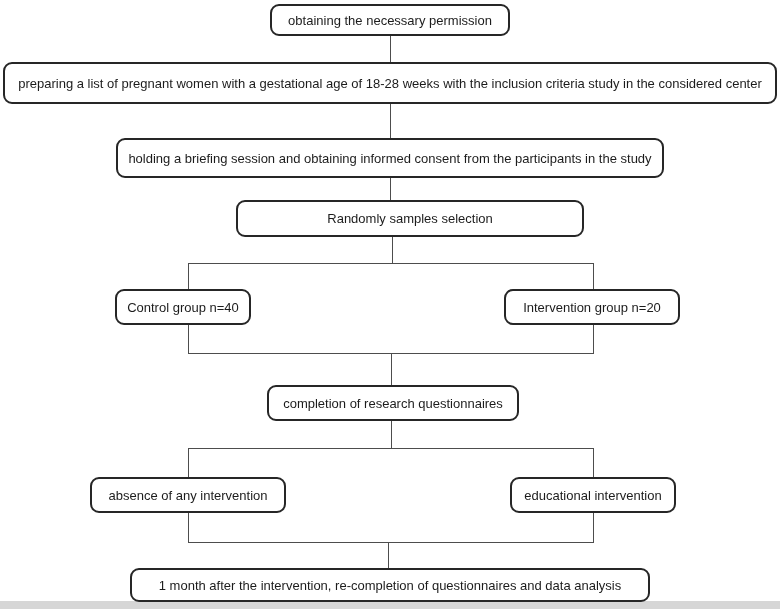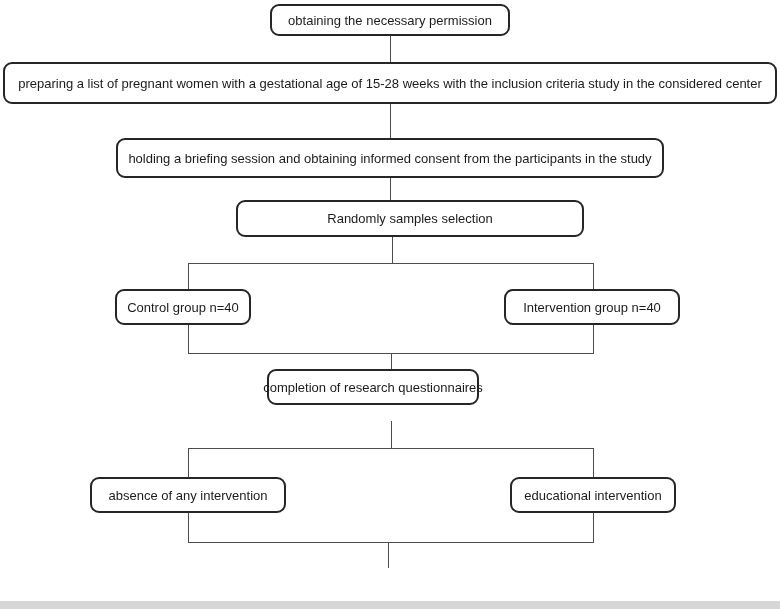--- a/index.html
+++ b/index.html
@@ -45,21 +45,21 @@
     z-index: 0;
   }
 
   
   #n-permission    { left:270px; top:4px;   width:240px; height:32px; }
   #n-list          { left:3px;   top:62px;  width:774px; height:42px; }
   #n-briefing      { left:116px; top:138px; width:548px; height:40px; }
   #n-random        { left:236px; top:200px; width:348px; height:37px; }
   #n-control       { left:115px; top:289px; width:136px; height:36px; }
   #n-intervention  { left:504px; top:289px; width:176px; height:36px; }
-  #n-questionnaire { left:267px; top:369px; width:212px; height:36px; }
+  #n-questionnaire { left:267px; top:385px; width:252px; height:36px; }
   #n-absence       { left:90px;  top:477px; width:196px; height:36px; }
   #n-educational   { left:510px; top:477px; width:166px; height:36px; }
   #n-followup      { left:130px; top:568px; width:520px; height:34px; }
 
   
   #c-v1  { left:390px; top:36px;  height:26px; }
   #c-v2  { left:390px; top:104px; height:34px; }
   #c-v3  { left:390px; top:172px; height:28px; }
   #c-v4  { left:392px; top:237px; height:26px; }
   #c-h1  { left:188px; top:263px; width:406px; }
@@ -80,36 +80,37 @@
 
   #footer-strip { top:601px; width:780px; height:8px; }
 </style>
 </head>
 <body>
 
 <div class="canvas">
 
   <div class="node" id="n-permission">obtaining the necessary permission</div>
 
-  <div class="node" id="n-list">preparing a list of pregnant women with a gestational age of 15-28 weeks with the inclusion criteria study in the considered center</div>
+  <div class="node" id="n-list">preparing a list of pregnant women with a gestational age of 18-28 weeks with the inclusion criteria study in the considered center</div>
 
   <div class="node" id="n-briefing">holding a briefing session and obtaining informed consent from the participants in the study</div>
 
   <div class="node" id="n-random">Randomly samples selection</div>
 
   <div class="node" id="n-control">Control group n=40</div>
 
-  <div class="node" id="n-intervention">Intervention group n=40</div>
+  <div class="node" id="n-intervention">Intervention group n=20</div>
 
   <div class="node" id="n-questionnaire">completion of research questionnaires</div>
 
   <div class="node" id="n-absence">absence of any intervention</div>
 
   <div class="node" id="n-educational">educational intervention</div>
 
+  <div class="node" id="n-followup">1 month after the intervention, re-completion of questionnaires and data analysis</div>
 
   <div class="vline" id="c-v1"></div>
   <div class="vline" id="c-v2"></div>
   <div class="vline" id="c-v3"></div>
   <div class="vline" id="c-v4"></div>
   <div class="hline" id="c-h1"></div>
   <div class="vline" id="c-v5"></div>
   <div class="vline" id="c-v6"></div>
   <div class="vline" id="c-v7"></div>
   <div class="vline" id="c-v8"></div>

